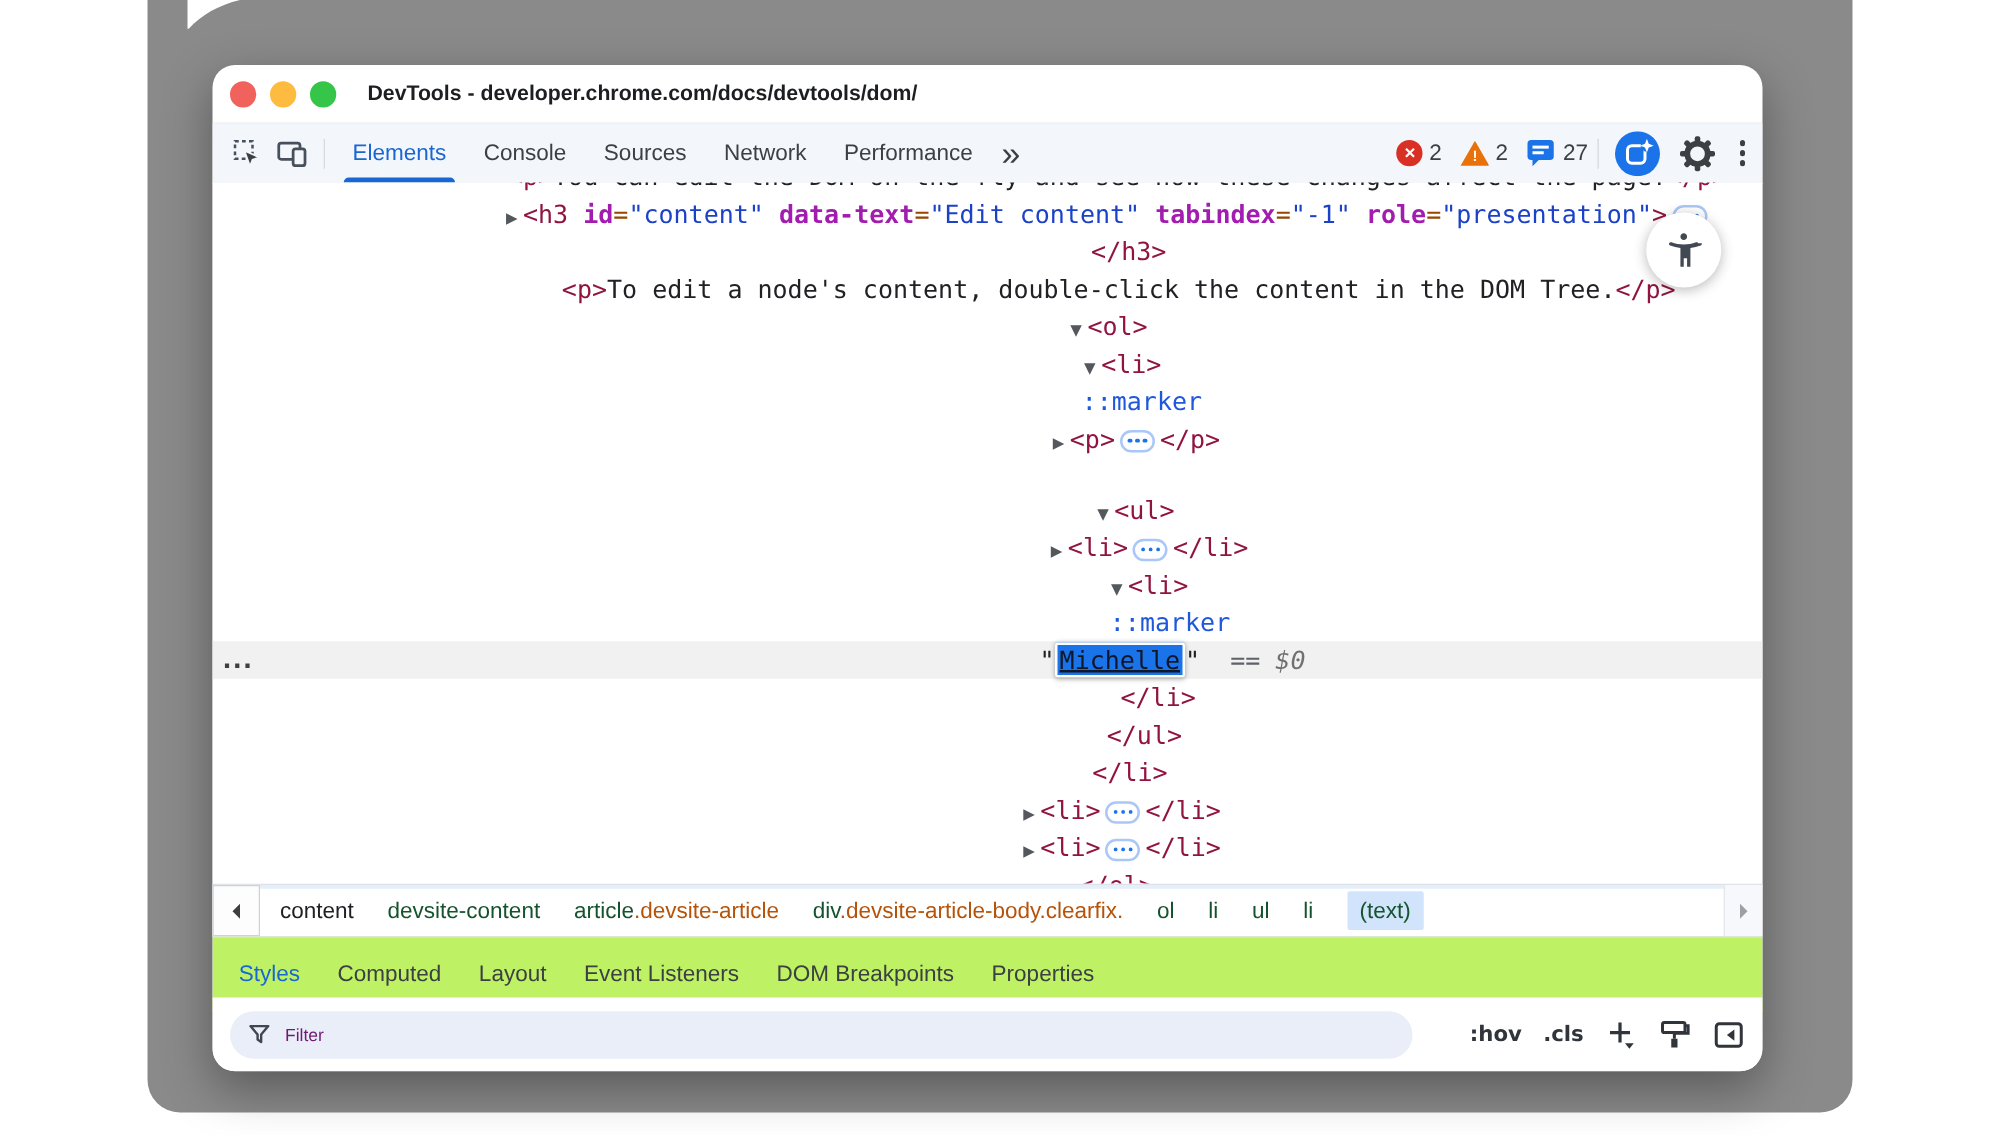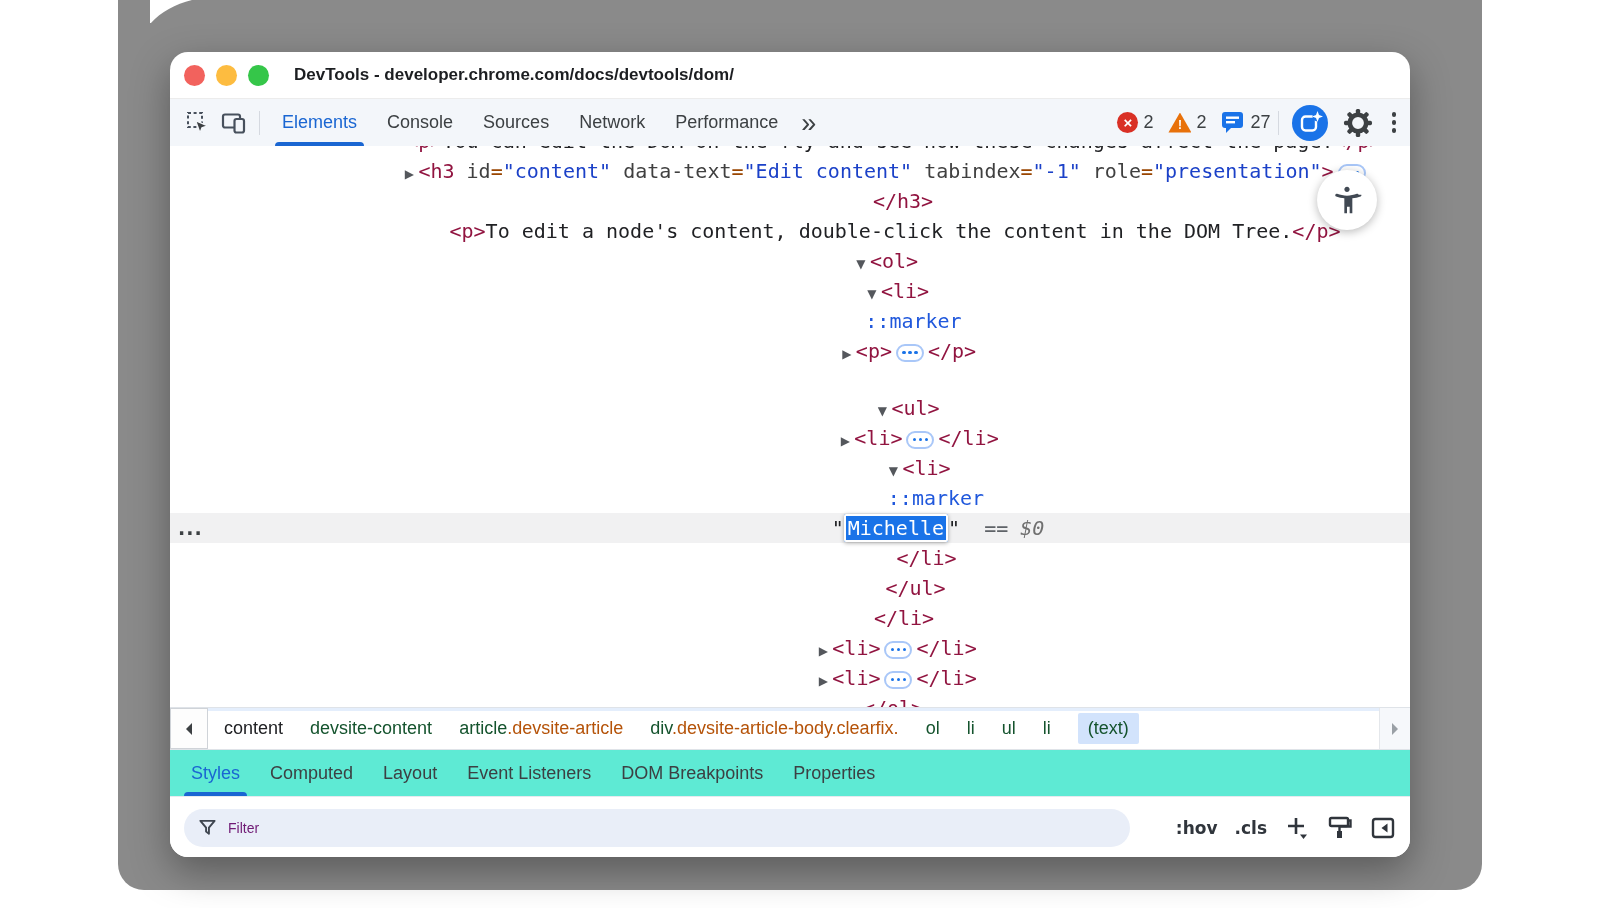--- a/index.html
+++ b/index.html
@@ -38,50 +38,50 @@
   
   .dom{position:absolute;left:0;right:0;top:94px;height:561px;overflow:hidden;background:#fff;
        font-family:"DejaVu Sans Mono",monospace;font-size:20px;}
   .dom-row{height:30px;line-height:30px;white-space:pre;position:relative;}
   .dom-row:first-child{margin-top:-20px;}
   .dom-row.hl{background:#f1f1f2;}
   .left-mark{position:absolute;left:8px;top:0;font-size:19px;letter-spacing:1px;color:#3c4043;font-weight:bold;
              font-family:"DejaVu Sans",sans-serif;}
   .arrow{display:inline-block;width:18px;font-family:"DejaVu Sans",sans-serif;font-size:12px;color:#54575c;}
   .sg-tag{color:#911440;}
-  .sg-attr{color:#404040;}
+  .sg-attr{color:#a21caf;font-weight:bold;}
   .sg-pun{color:#994500;}
   .sg-val{color:#1b41c8;}
   .sg-plain{color:#202124;}
   .sg-pseudo{color:#2058dc;}
   .sg-eqop{color:#5f6368;}
   .sg-dollar{color:#707070;font-style:italic;}
-  .sel{background:#1a73e8;color:#ffffff;border:2px solid #fff;box-shadow:0 1px 4px rgba(0,0,0,.35);
-       padding:0 2px;border-radius:2px;}
+  .sel{background:#1a73e8;color:#0f172a;border:2px solid #fff;box-shadow:0 1px 4px rgba(0,0,0,.35);
+       padding:0 2px;border-radius:2px;text-decoration:underline;}
   .pill{display:inline-flex;align-items:center;justify-content:center;gap:2.5px;width:28px;height:18px;
         border:2px solid #a9c7f8;border-radius:10px;background:#fff;vertical-align:middle;margin:0 4px;box-sizing:border-box;}
   .pill i{width:3.5px;height:3.5px;border-radius:50%;background:#1a73e8;display:block;}
   
   .a11y-fab{position:absolute;left:1147px;top:118px;width:60px;height:60px;border-radius:50%;background:#fff;
             box-shadow:0 2px 10px rgba(0,0,0,.28);display:flex;align-items:center;justify-content:center;}
   
   .crumbbar{position:absolute;left:0;right:0;top:655px;height:42px;background:#fff;display:flex;align-items:stretch;
             box-shadow:inset 0 3px 0 #e4eefc;border-top:1px solid #dfe3e8;box-sizing:border-box;}
   .crumb-nav{width:36px;display:flex;align-items:center;justify-content:center;border:1px solid #cfd3d8;
              background:#fdfdfd;flex:none;}
   .crumb-list{display:flex;align-items:center;gap:27px;padding:0 16px;font-size:18px;overflow:hidden;flex:1;}
   .crumb{white-space:nowrap;}
   .crumb.selected{background:#d2e3fc;padding:5px 10px;border-radius:2px;}
   .bc-dark{color:#202124;}
   .bc-tag{color:#14532d;}
   .bc-cls{color:#b55309;}
   .crumb-right{width:30px;display:flex;align-items:center;justify-content:center;background:#f6f8fb;
                border-left:1px solid #e4e7eb;flex:none;}
   
-  .sidetabs{position:absolute;left:0;right:0;top:697px;height:48px;background:#5eead4;border-top:1px solid #dfe3e8;
+  .sidetabs{position:absolute;left:0;right:0;top:697px;height:60px;background:#bef264;border-top:1px solid #dfe3e8;
             border-bottom:1px solid #e6eaef;display:flex;padding-left:6px;box-sizing:border-box;}
   
   .filterbar{position:absolute;left:0;right:0;top:746px;height:59px;background:#fff;display:flex;align-items:center;
              padding:0 14px;box-sizing:border-box;}
   .filter-pill{width:946px;height:38px;border-radius:19px;background:#e9eef8;display:flex;align-items:center;
                padding:0 14px;gap:11px;box-sizing:border-box;flex:none;}
   .filter-ph{font-size:14px;color:#701a75;}
   .fb-right{margin-left:auto;display:flex;align-items:center;gap:17px;}
   .fb-label{font-size:17px;font-weight:bold;color:#30353c;font-family:"DejaVu Sans",sans-serif;}
 </style>

